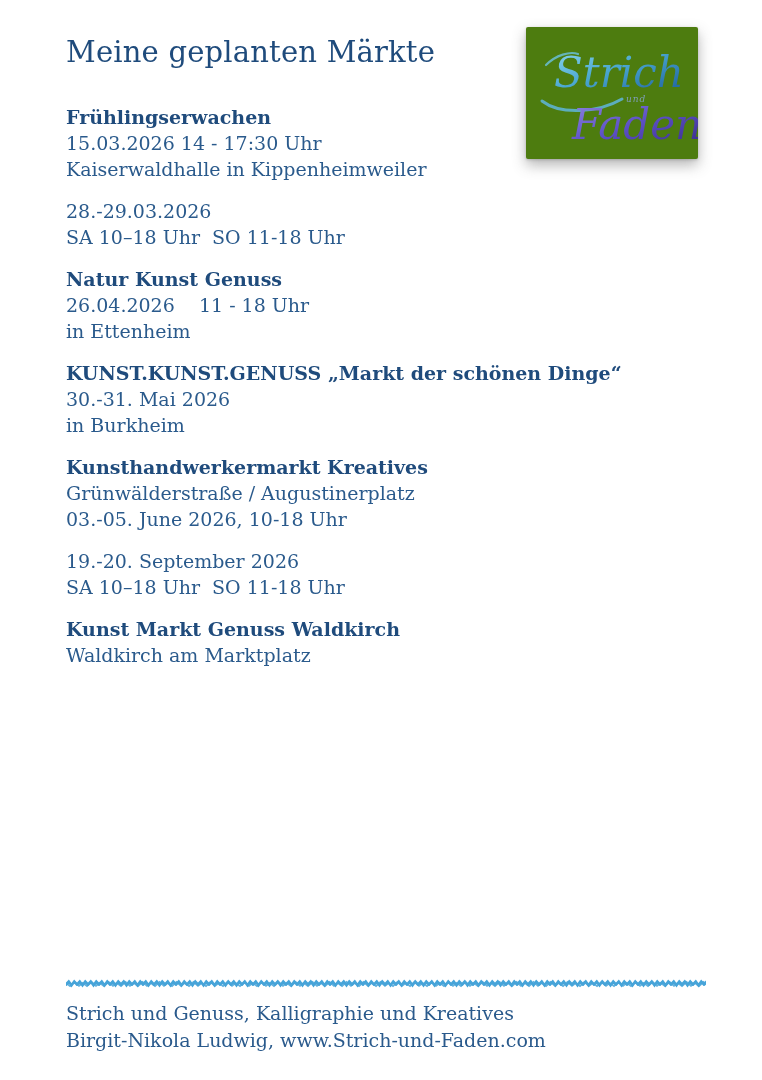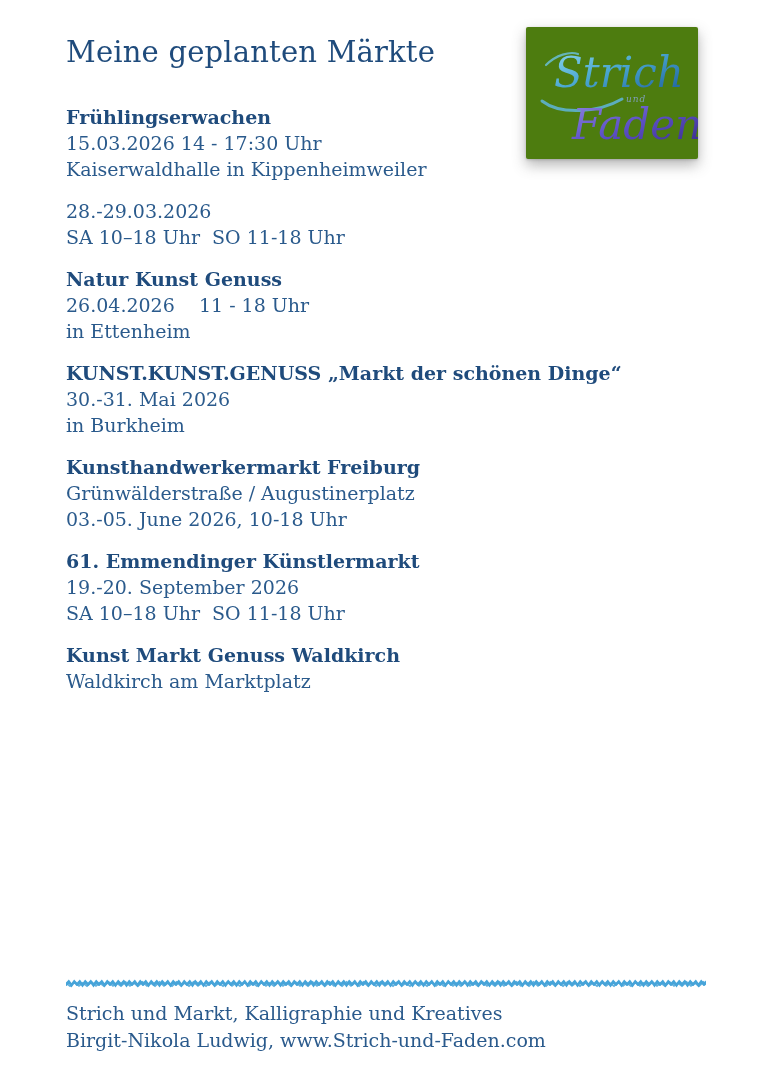--- a/index.html
+++ b/index.html
@@ -100,27 +100,26 @@
         <p class="event-line">in Ettenheim</p>
       </section>
 
       <section class="event">
         <p class="event-title">KUNST.KUNST.GENUSS „Markt der schönen Dinge“</p>
         <p class="event-line">30.-31. Mai 2026</p>
         <p class="event-line">in Burkheim</p>
       </section>
 
       <section class="event">
-        <p class="event-title">Kunsthandwerkermarkt Freiburg</p>
+        <p class="event-title">Kunsthandwerkermarkt Kreatives</p>
         <p class="event-line">Grünwälderstraße / Augustinerplatz</p>
         <p class="event-line">03.-05. June 2026, 10-18 Uhr</p>
       </section>
 
       <section class="event">
-        <p class="event-title">61. Emmendinger Künstlermarkt</p>
         <p class="event-line">19.-20. September 2026</p>
         <p class="event-line">SA 10–18 Uhr  SO 11-18 Uhr</p>
       </section>
 
       <section class="event">
         <p class="event-title">Kunst Markt Genuss Waldkirch</p>
         <p class="event-line">Waldkirch am Marktplatz</p>
       </section>
 
     </div>
@@ -158,17 +157,17 @@
         <pattern id="zz2" width="17" height="10" patternUnits="userSpaceOnUse">
           <path d="M0,4.2 L4,7 L8.5,3 L13,6.8 L17,3.8" fill="none" stroke="var(--wave)" stroke-width="1.8" stroke-linecap="round" opacity="0.85"></path>
         </pattern>
       </defs>
       <rect width="640" height="10" fill="url(#zz1)"></rect>
       <rect width="640" height="10" fill="url(#zz2)"></rect>
     </svg>
   </div>
 
   <div class="footer">
-    <p>Strich und Markt, Kalligraphie und Kreatives</p>
+    <p>Strich und Genuss, Kalligraphie und Kreatives</p>
     <p>Birgit-Nikola Ludwig, www.Strich-und-Faden.com</p>
   </div>
 
 </div>
 
 </body></html>

